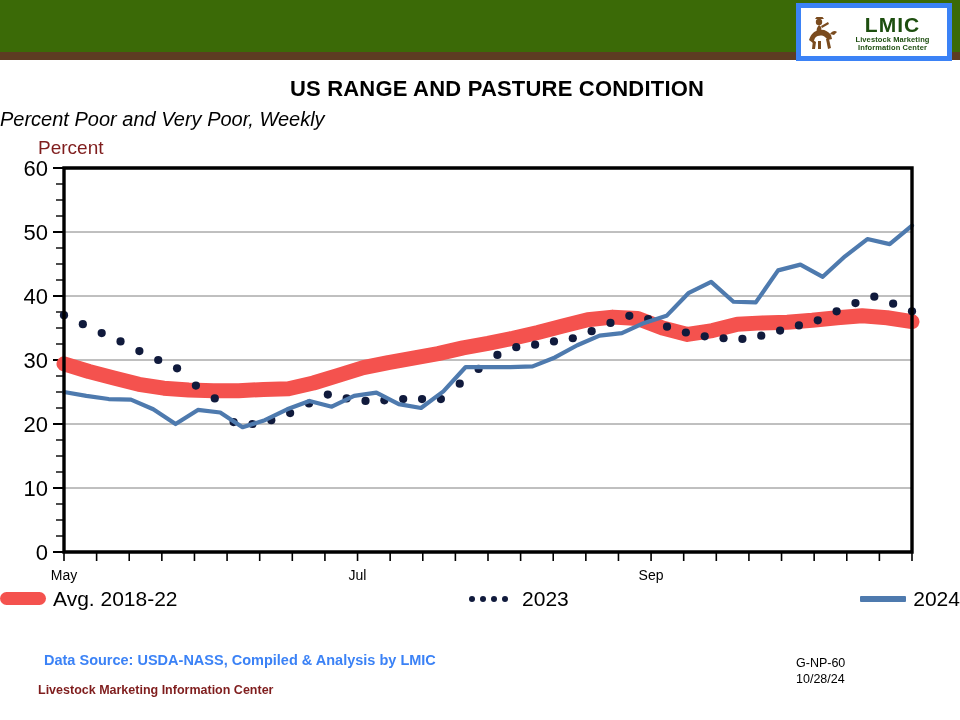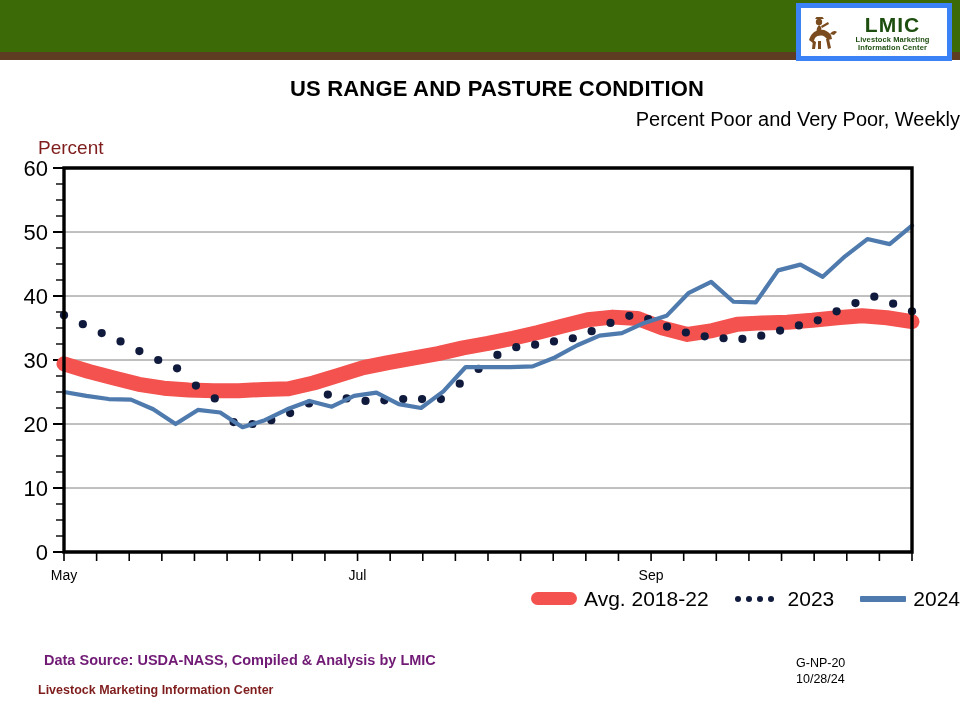--- a/index.html
+++ b/index.html
@@ -83,24 +83,25 @@
     font-size: 22px;
     font-weight: bold;
     color: #000000;
     letter-spacing: 0.2px;
   }
   #chart-subtitle {
     position: absolute;
     left: 0;
     top: 108px;
     width: 960px;
-    text-align: right;
+    text-align: left;
     font-size: 20px;
     font-weight: normal;
     color: #000000;
+    font-style: italic;
   }
   #yaxis-title {
     position: absolute;
     left: 38px;
     top: 137px;
     font-size: 19px;
     color: #7f1d1d;
   }
 
   
@@ -113,21 +114,21 @@
   }
   svg { display: block; }
 
   
   #legend {
     position: absolute;
     left: 0;
     top: 588px;
     width: 960px;
     display: flex;
-    justify-content: flex-end;
+    justify-content: space-between;
     align-items: center;
     gap: 26px;
   }
   .legend-item {
     display: flex;
     align-items: center;
     gap: 7px;
   }
   .legend-label {
     font-size: 21px;
@@ -161,21 +162,21 @@
     border-radius: 1px;
   }
 
   
   #footer-source {
     position: absolute;
     left: 44px;
     top: 652px;
     font-size: 14.5px;
     font-weight: bold;
-    color: #701a75;
+    color: #3b82f6;
   }
   #footer-org {
     position: absolute;
     left: 38px;
     top: 683px;
     font-size: 12.5px;
     font-weight: bold;
     color: #7f1d1d;
     text-align: center;
   }
@@ -373,15 +374,15 @@
   </div>
   <div class="legend-item">
     <span class="swatch-line"></span>
     <span class="legend-label">2024</span>
   </div>
 </div>
 
 <div id="footer-source">Data Source:  USDA-NASS, Compiled &amp; Analysis by LMIC</div>
 <div id="footer-org">Livestock Marketing Information Center</div>
 <div id="footer-code">
-  <span>G-NP-20</span>
+  <span>G-NP-60</span>
   <span>10/28/24</span>
 </div>
 
 </body></html>

